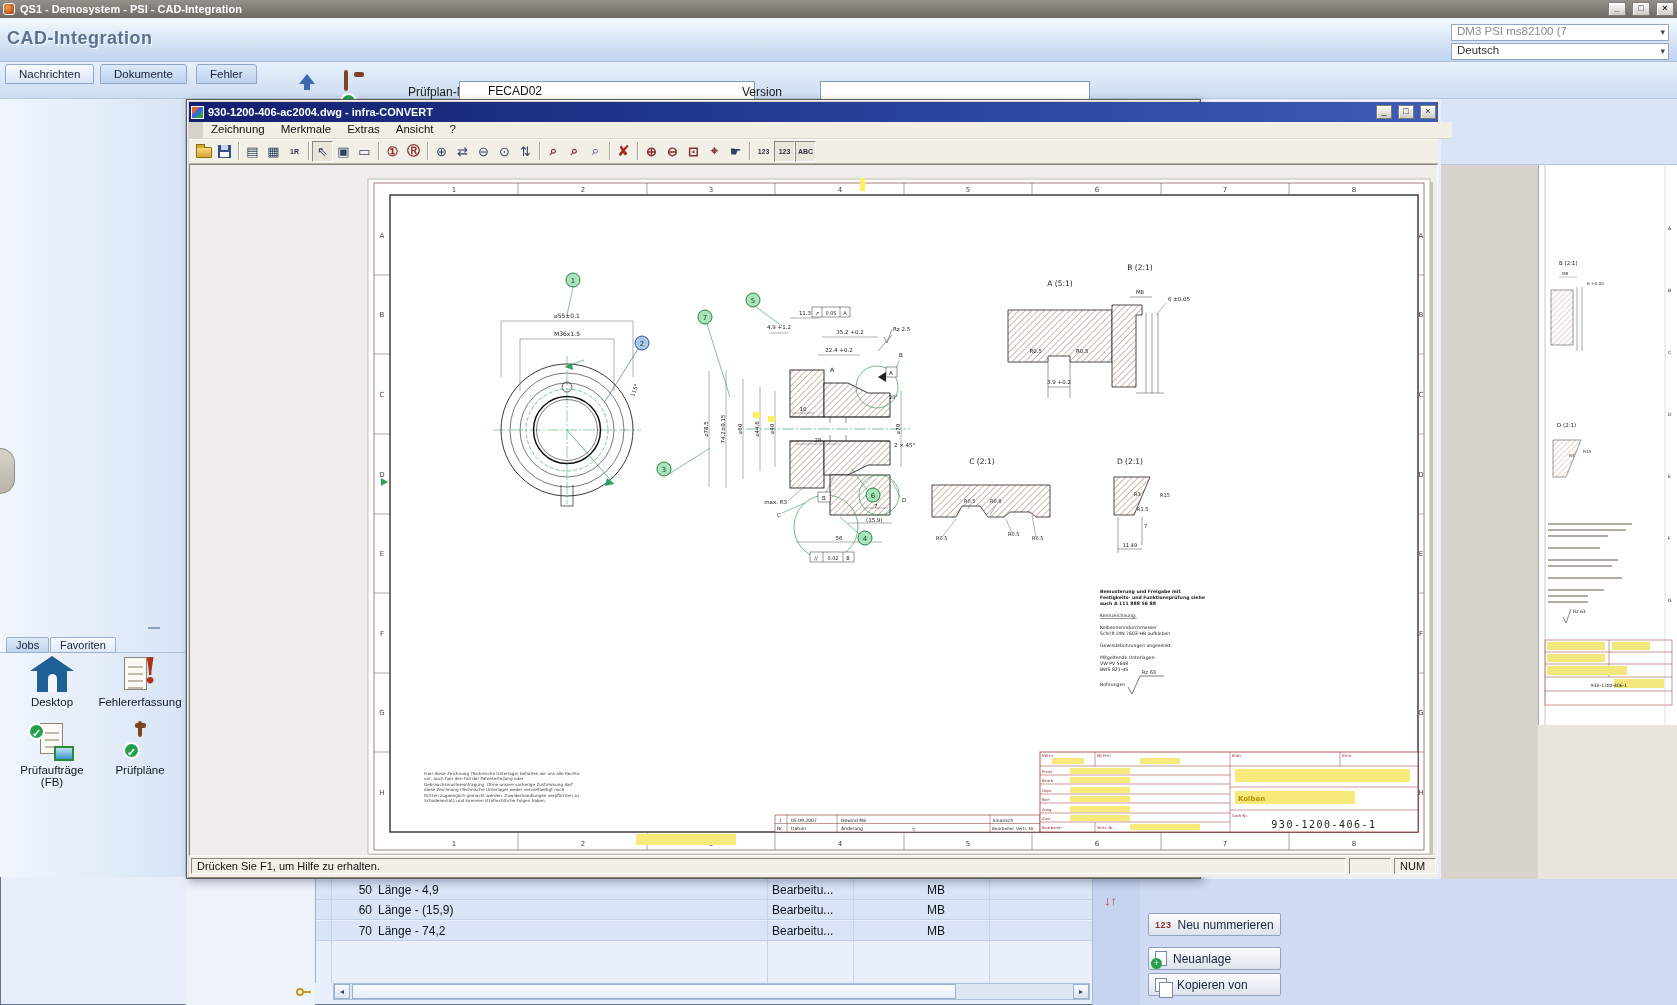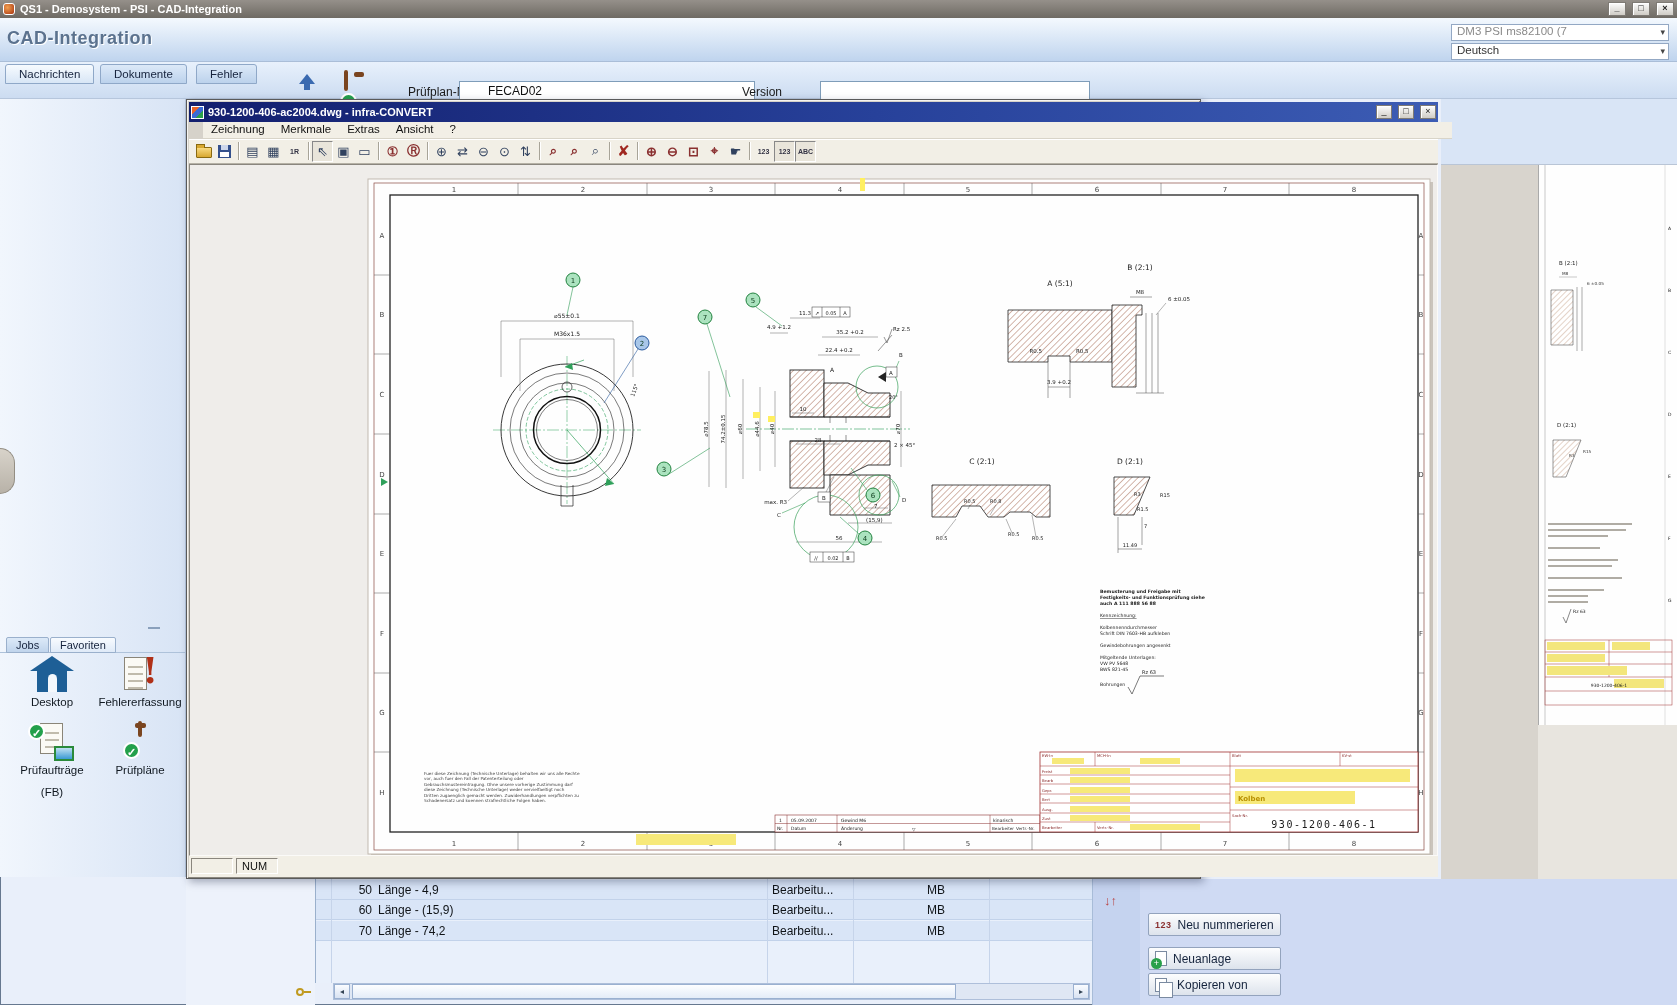--- a/index.html
+++ b/index.html
@@ -185,21 +185,21 @@
       </div>
     <div class="cap">Fehlererfassung</div>
   </div>
   <div class="sc" style="left:4px;top:624px;width:96px">
     <div class="ia">
         <div class="doc"></div>
         <div class="pic"></div>
         <span class="chk">✓</span>
       </div>
     <div class="cap">Prüfaufträge</div>
-    <div class="cap" style="margin-top:10px">(FB)</div>
+    <div class="cap" style="margin-top:0">(FB)</div>
   </div>
   <div class="sc" style="left:100px;top:624px;width:80px">
     <div class="ipx"><span class="clip"></span><span class="board"></span><span class="chk">✓</span></div>
     <div class="cap b">Prüfpläne</div>
   </div>
 </div>
 
 <div class="prev">
   <div class="band"></div>
   <div class="sheet">
@@ -652,16 +652,17 @@
     </g>
     <g class="bal">
       <line x1="517" y1="159" x2="540" y2="232"></line>
           <circle cx="515" cy="152" r="7"></circle>
       <text class="bt" x="515" y="154.5">7</text>
     </g>
   </svg>
   </div>
 
   <div class="cwstatus">
+    <span class="scell f">Drücken Sie F1, um Hilfe zu erhalten.</span>
     <span class="scell w"></span>
     <span class="scell w">NUM</span>
   </div>
 </div>
 
 </body></html>

